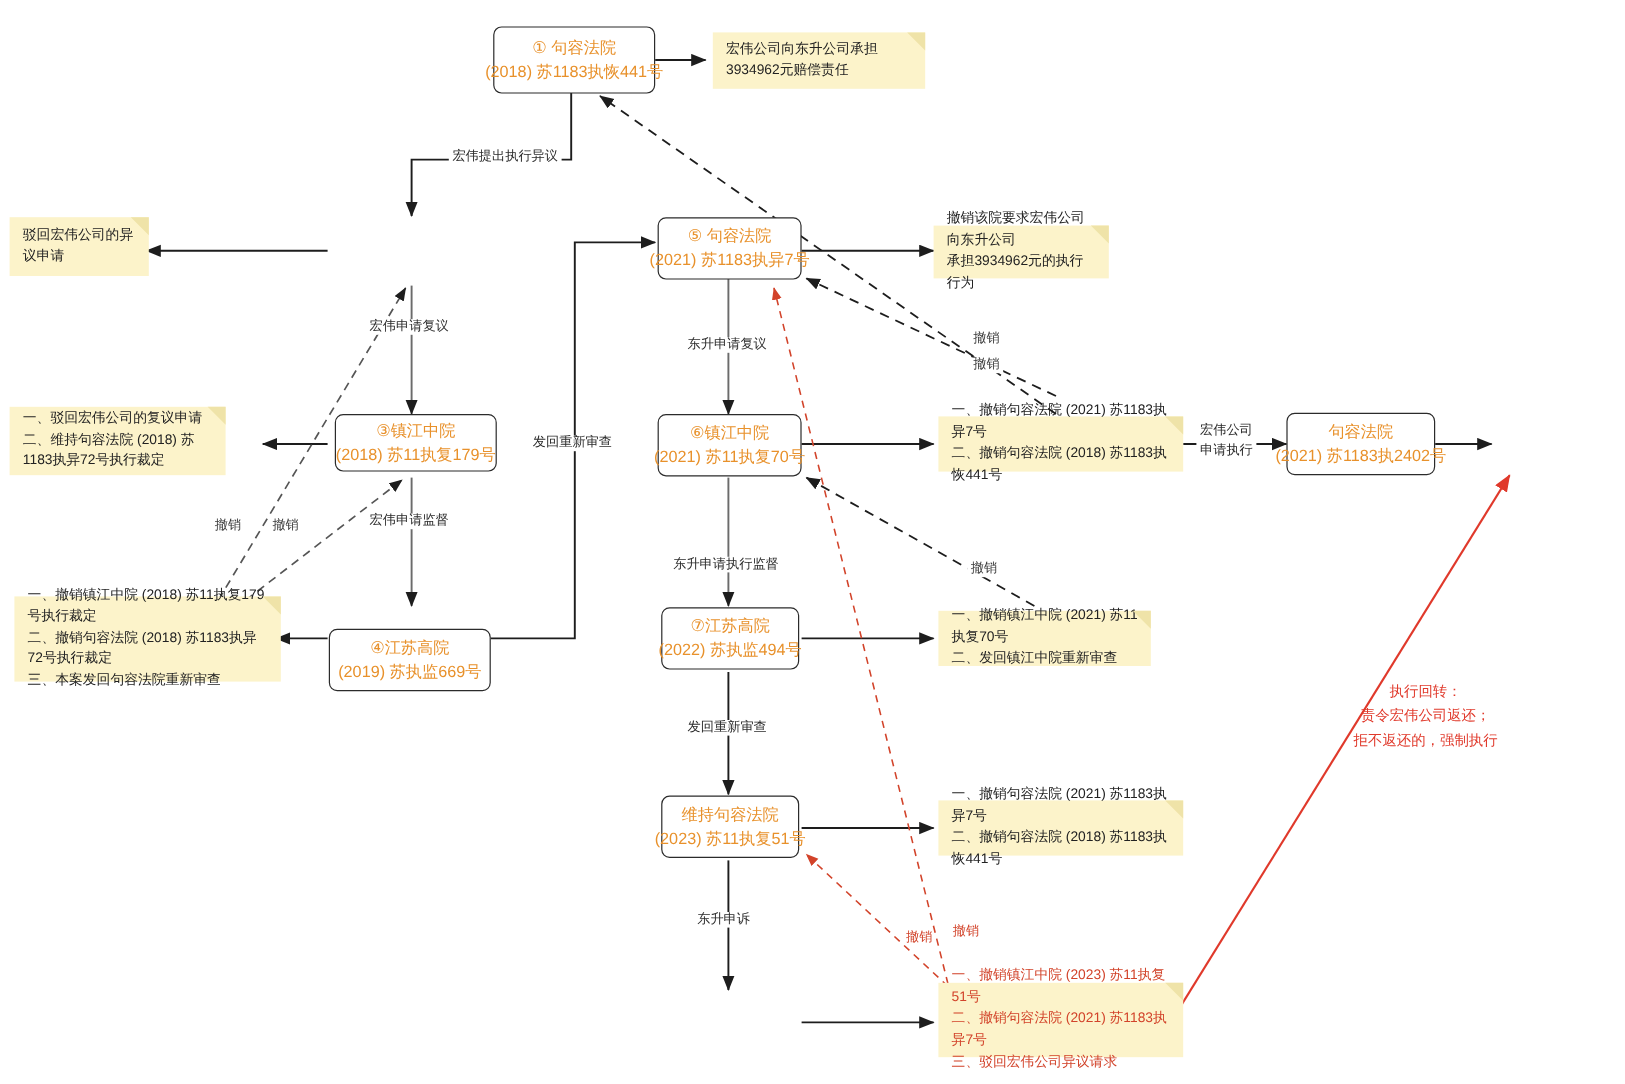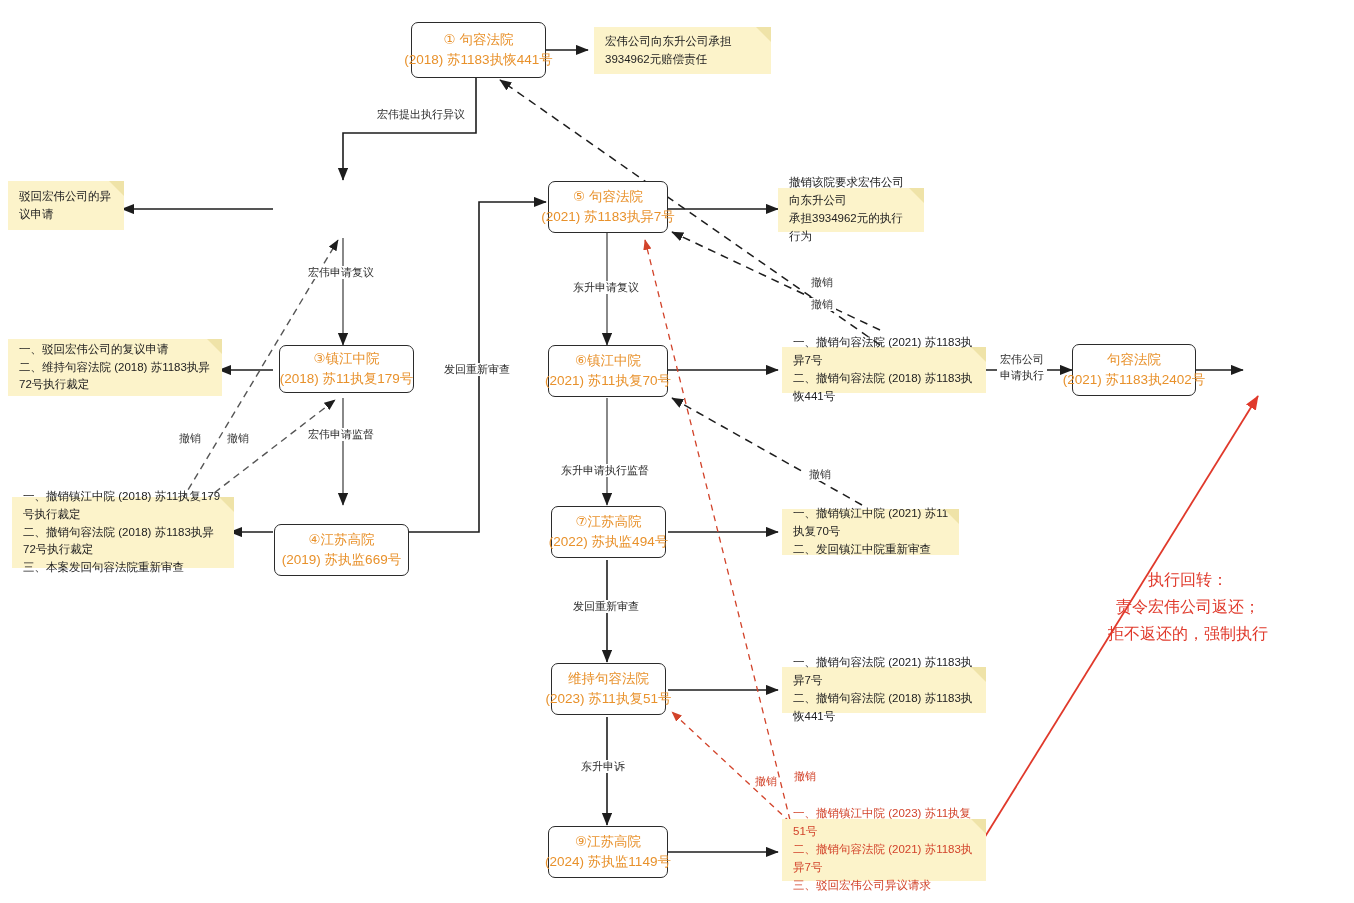--- a/index.html
+++ b/index.html
@@ -19,21 +19,21 @@
         white-space:pre-line;}
   .note::after{content:"";position:absolute;top:0;right:0;width:0;height:0;
         border-top:15px solid #EFE3A8;border-left:15px solid transparent;}
   .note.red{color:#D2432A;}
 
   .elabel{position:absolute;font-size:11px;color:#2b2b2b;background:#fff;
           padding:0 3px;white-space:nowrap;line-height:1.2;}
   .elabel.cancel{color:#3a3a3a;}
   .elabel.redl{color:#D2432A;background:transparent;}
 
-  .redtext{position:absolute;color:#E0392B;font-size:16px;line-height:1.7;
+  .redtext{position:absolute;color:#E0392B;font-size:12px;line-height:1.7;
            text-align:center;white-space:pre-line;}
 </style>
 </head>
 <body>
 
 <div id="canvas">
 
   <svg class="wires" viewBox="0 0 1354 903">
     <defs>
       <marker id="ah" markerWidth="9" markerHeight="9" refX="7.5" refY="3.2" orient="auto">
@@ -141,35 +141,31 @@
   <div class="node" style="left:551px;top:506px;width:115px;height:52px;">
     <span class="l1">⑦江苏高院</span>
     <span class="l2">(2022) 苏执监494号</span>
   </div>
 
   <div class="node" style="left:551px;top:663px;width:115px;height:52px;">
     <span class="l1">维持句容法院</span>
     <span class="l2">(2023) 苏11执复51号</span>
   </div>
 
-  <div class="node" style="left:548px;top:826px;width:120px;height:52px;">
-    <span class="l1">⑨江苏高院</span>
-    <span class="l2">(2024) 苏执监1149号</span>
-  </div>
 
   <div class="node" style="left:1072px;top:344px;width:124px;height:52px;">
     <span class="l1">句容法院</span>
     <span class="l2">(2021) 苏1183执2402号</span>
   </div>
 
   <div class="note" style="left:594px;top:27px;width:177px;height:47px;display:flex;align-items:center;">宏伟公司向东升公司承担3934962元赔偿责任</div>
 
   <div class="note" style="left:8px;top:181px;width:116px;height:49px;display:flex;align-items:center;">驳回宏伟公司的异议申请</div>
 
-  <div class="note" style="left:8px;top:339px;width:214px;height:57px;display:flex;align-items:center;">一、驳回宏伟公司的复议申请
+  <div class="note" style="left:8px;top:339px;width:180px;height:57px;display:flex;align-items:center;">一、驳回宏伟公司的复议申请
 二、维持句容法院 (2018) 苏1183执异72号执行裁定</div>
 
   <div class="note" style="left:12px;top:497px;width:222px;height:71px;display:flex;align-items:center;">一、撤销镇江中院 (2018) 苏11执复179号执行裁定
 二、撤销句容法院 (2018) 苏1183执异72号执行裁定
 三、本案发回句容法院重新审查</div>
 
   <div class="note" style="left:778px;top:188px;width:146px;height:44px;display:flex;align-items:center;">撤销该院要求宏伟公司向东升公司
 承担3934962元的执行行为</div>
 
   <div class="note" style="left:782px;top:347px;width:204px;height:46px;display:flex;align-items:center;">一、撤销句容法院 (2021) 苏1183执异7号
@@ -179,21 +175,21 @@
 二、发回镇江中院重新审查</div>
 
   <div class="note" style="left:782px;top:667px;width:204px;height:46px;display:flex;align-items:center;">一、撤销句容法院 (2021) 苏1183执异7号
 二、撤销句容法院 (2018) 苏1183执恢441号</div>
 
   <div class="note red" style="left:782px;top:819px;width:204px;height:62px;display:flex;align-items:center;">一、撤销镇江中院 (2023) 苏11执复51号
 二、撤销句容法院 (2021) 苏1183执异7号
 三、驳回宏伟公司异议请求</div>
 
 
-  <div class="elabel" style="left:374px;top:108px;">宏伟提出执行异议</div>
+  <div class="elabel" style="left:374px;top:124px;">宏伟提出执行异议</div>
   <div class="elabel" style="left:305px;top:266px;">宏伟申请复议</div>
   <div class="elabel" style="left:305px;top:428px;">宏伟申请监督</div>
   <div class="elabel" style="left:441px;top:363px;">发回重新审查</div>
   <div class="elabel" style="left:570px;top:281px;">东升申请复议</div>
   <div class="elabel" style="left:558px;top:464px;">东升申请执行监督</div>
   <div class="elabel" style="left:570px;top:600px;">发回重新审查</div>
   <div class="elabel" style="left:578px;top:760px;">东升申诉</div>
   <div class="elabel" style="left:997px;top:352px;line-height:1.45;white-space:pre-line;">宏伟公司
 申请执行</div>
 

